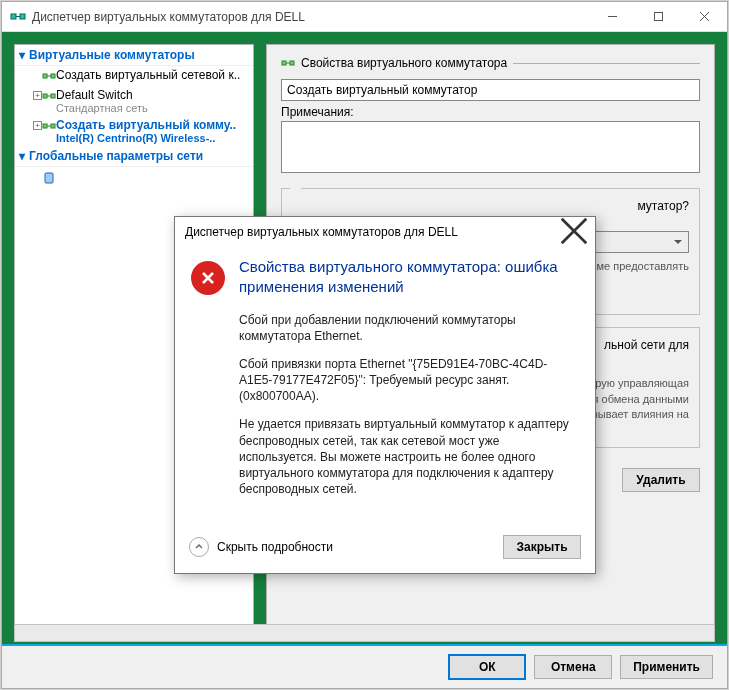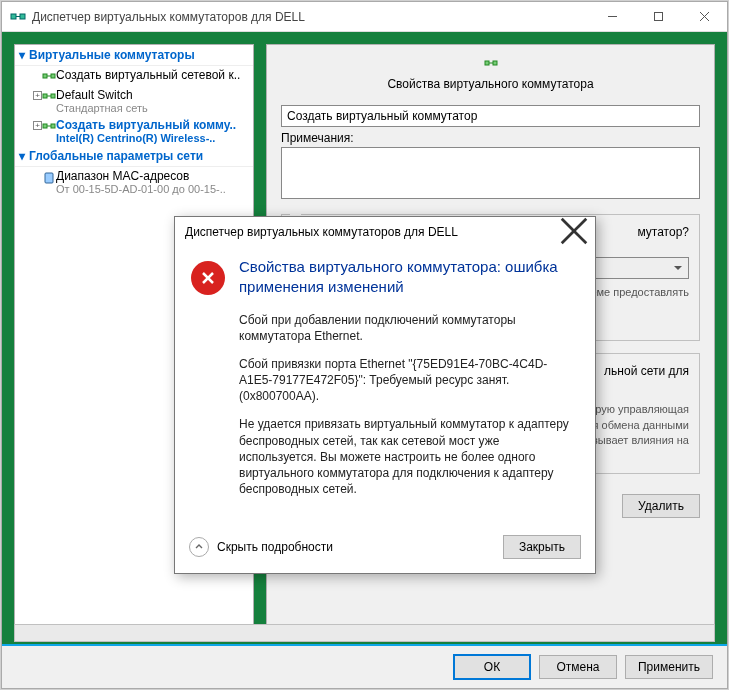--- a/index.html
+++ b/index.html
@@ -14,32 +14,32 @@
 .left-panel { width: 240px; border: 1px solid #b0b0b0; background: #fff; font-size: 12px; overflow: hidden; }
 .tree-section-hdr { background: #fff; color: #0066cc; font-weight: bold; padding: 3px 4px; display: flex; align-items: center; border-bottom: 1px solid #eee; }
 .tree-section-hdr .arrow { width: 10px; display: inline-block; color: #0066cc; }
 .tree-item { padding: 2px 2px 2px 18px; display: flex; align-items: flex-start; gap: 0; }
 .tree-item .exp { width: 9px; height: 9px; border: 1px solid #888; font-size: 8px; line-height: 7px; text-align: center; margin-top: 3px; color: #555; }
 .tree-item .lbl { flex: 1; white-space: nowrap; overflow: hidden; text-overflow: ellipsis; }
 .tree-item .sub { color: #888; font-size: 11px; display: block; }
 .tree-item.sel2 .lbl, .tree-item.sel2 .sub { color: #0066cc; font-weight: bold; }
 .sw-icon { display: inline-flex; width: 14px; height: 14px; margin-top: 2px; }
 .right-panel { flex: 1; border: 1px solid #b0b0b0; background: #f0f0f0; padding: 10px 14px; font-size: 12px; overflow: hidden; }
-.group-title { display: flex; align-items: center; gap: 6px; margin-bottom: 8px; flex-direction: column; }
+.group-title { display: flex; align-items: center; gap: 6px; margin-bottom: 8px; }
 .group-title .line { flex: 1; height: 1px; background: #b0b0b0; }
 .field-label { font-size: 12px; margin: 4px 0 2px; }
 .text-input { width: 100%; border: 1px solid #888; padding: 3px 5px; font-size: 12px; background: #fff; }
 .textarea { width: 100%; height: 52px; border: 1px solid #888; background: #fff; resize: none; }
 .dropdown-stub { width: 100%; height: 22px; border: 1px solid #888; background: #eee; position: relative; }
 .dropdown-stub:after { content: ""; position: absolute; right: 6px; top: 8px; border: 4px solid transparent; border-top-color: #555; }
 .info-stub { color: #555; font-size: 11px; margin-top: 6px; line-height: 1.4; }
 .groupbox { border: 1px solid #c0c0c0; padding: 10px; margin-top: 12px; position: relative; }
 .groupbox .gb-title { position: absolute; top: -8px; left: 8px; background: #f0f0f0; padding: 0 4px; font-size: 12px; }
 .delete-row { display: flex; justify-content: flex-end; margin-top: 20px; }
-.btn { min-width: 78px; padding: 4px 12px; font-size: 12px; background: #e1e1e1; border: 1px solid #adadad; cursor: pointer; }
+.btn { min-width: 78px; padding: 4px 12px; font-size: 12px; background: #e1e1e1; border: 1px solid #adadad; cursor: pointer; font-weight: bold; }
 .btn.primary { border: 2px solid #0078d7; }
 .bottom-bar { position: absolute; bottom: 0; left: 0; right: 0; height: 44px; border-top: 2px solid #0ea5e9; display: flex; justify-content: flex-end; align-items: center; gap: 8px; padding: 0 14px; background: #f0f0f0; }
 .status-strip { position: absolute; left: 12px; bottom: 46px; right: 12px; height: 18px; border: 1px solid #c0c0c0; background: #eaeaea; }
 
 .modal { position: absolute; left: 172px; top: 214px; width: 422px; background: #fff; border: 1px solid #777; box-shadow: 3px 3px 12px rgba(0,0,0,0.3); font-size: 12px; }
 .modal .titlebar2 { height: 30px; display: flex; align-items: center; padding: 0 6px 0 10px; }
 .modal .titlebar2 .t { flex: 1; font-size: 12px; }
 .modal .body { padding: 10px 16px 16px 16px; display: flex; gap: 14px; }
 .modal .err-icon { width: 34px; height: 34px; border-radius: 50%; background: #d8221f; display: flex; align-items: center; justify-content: center; flex-shrink: 0; margin-top: 4px; }
 .modal .err-icon svg { width: 18px; height: 18px; }
@@ -131,24 +131,20 @@
         <span class="arrow">▾</span>
         <span>Глобальные параметры сети</span>
       </div>
       <div class="tree-item">
         <span style="width:9px"></span>
         <span class="sw-icon">
             <svg viewBox="0 0 14 14">
               <rect x="3" y="2" width="8" height="10" rx="1" fill="#9cf" stroke="#369"></rect>
             </svg>
           </span>
-        <span class="lbl">
-          <span>Диапазон MAC-адресов</span>
-          <span class="sub">От 00-15-5D-AD-01-00 до 00-15-..</span>
-        </span>
       </div>
     </div>
 
     <div class="right-panel">
       <div class="group-title">
         <span class="sw-icon">
             <svg viewBox="0 0 14 14">
               <rect x="1" y="4" width="4" height="4" fill="#7c7" stroke="#282"></rect>
               <rect x="9" y="4" width="4" height="4" fill="#7c7" stroke="#282"></rect>
               <line x1="5" y1="6" x2="9" y2="6" stroke="#282"></line>

